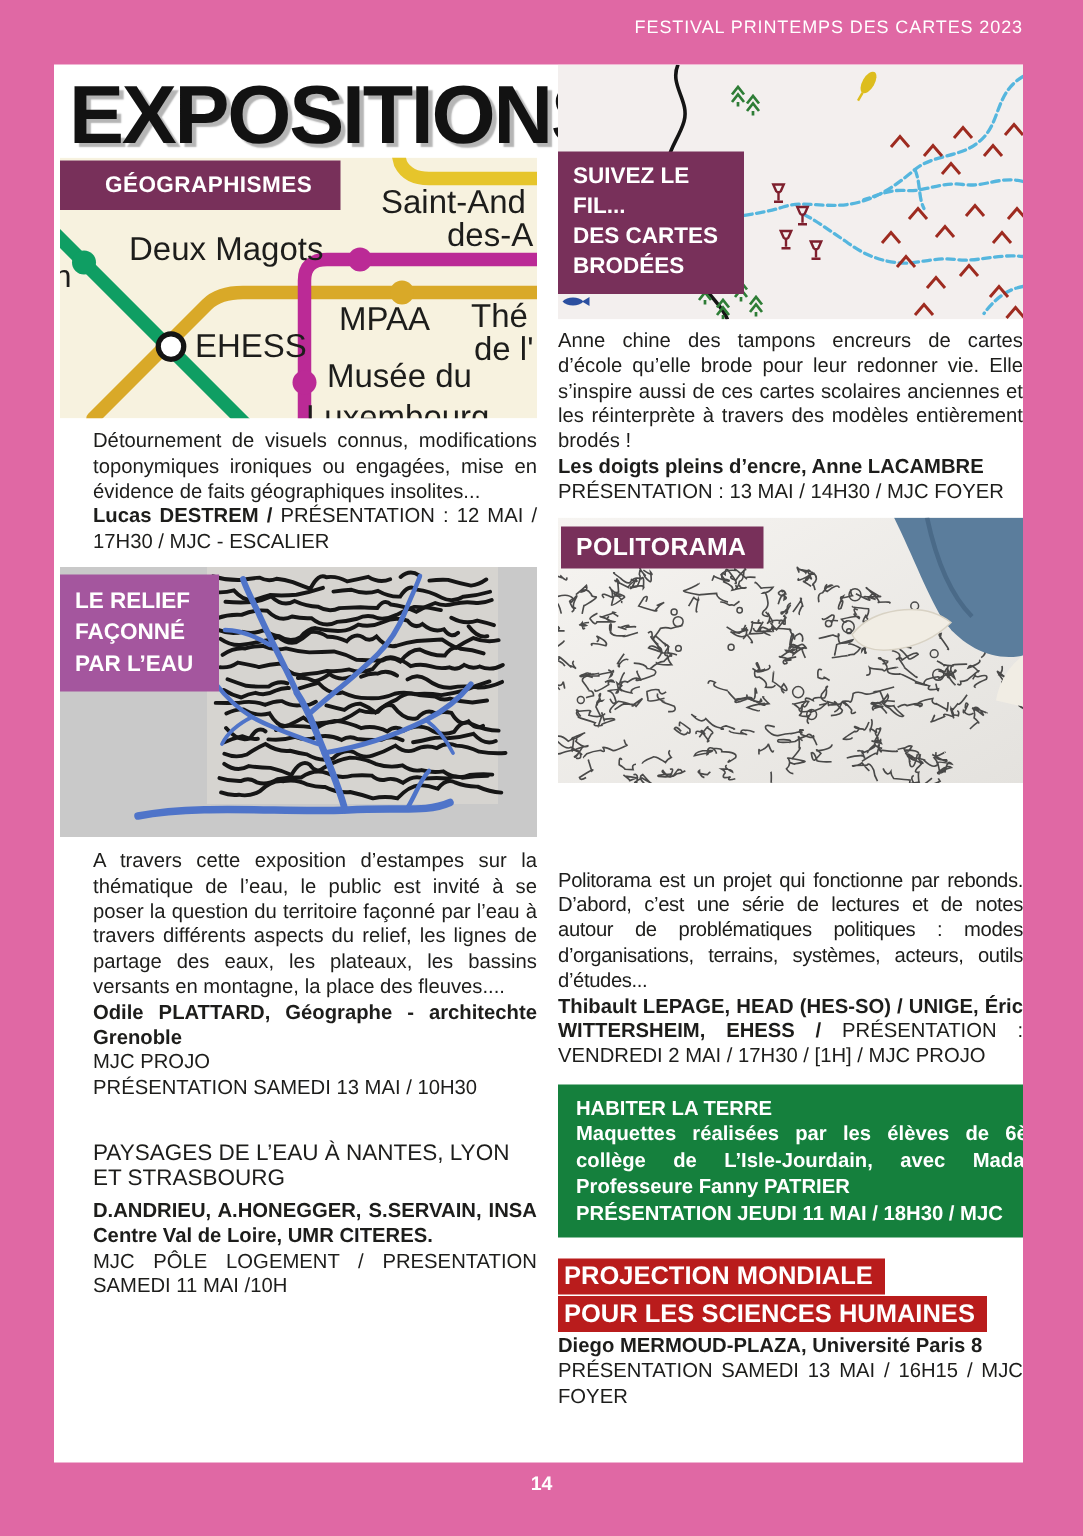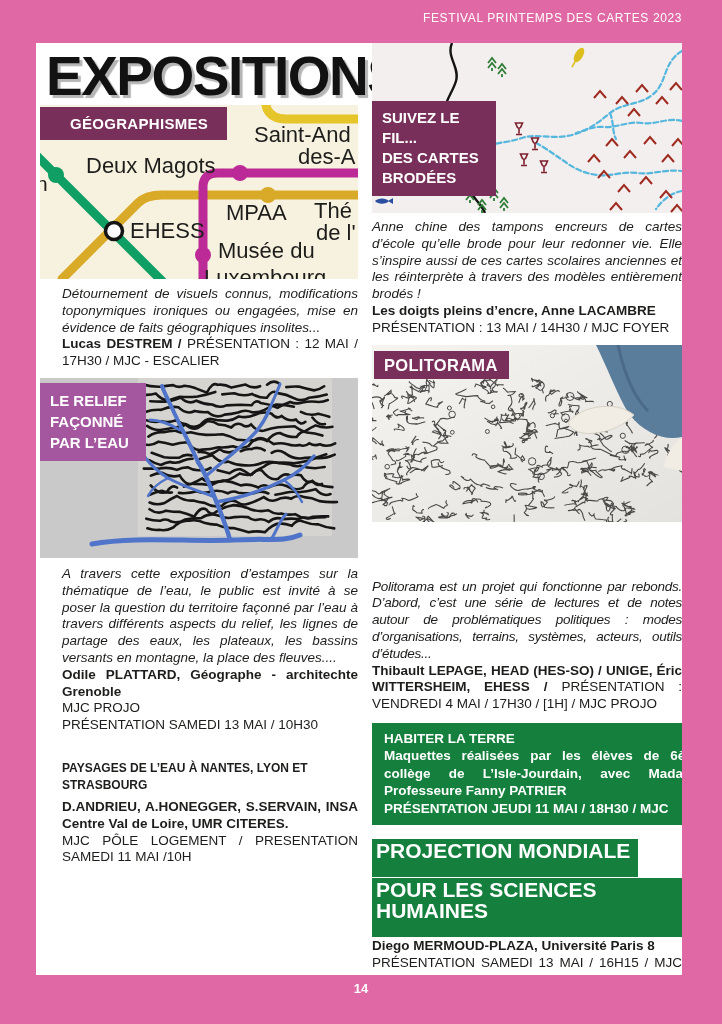--- a/index.html
+++ b/index.html
@@ -29,41 +29,41 @@
     position:absolute;background:#78305a;color:#fff;font-weight:bold;
     font-size:15px;box-sizing:border-box;
   }
   .badge.violet{background:#a4569e;}
   .badge-geo{top:2px;left:-4px;width:191px;height:33px;line-height:33px;padding-left:34px;letter-spacing:.3px;}
   .badge-suivez{top:14px;left:0;width:124px;padding:7px 0 8px 10px;line-height:20px;margin-top:44px;}
   .badge-relief{top:5px;left:0;width:106px;padding:7px 0 8px 10px;line-height:21px;}
   .badge-polito{top:6px;left:2px;height:28px;line-height:28px;padding:0 11px 0 10px;font-size:16.5px;letter-spacing:.3px;}
 
   .txt{font-size:13.5px;line-height:16.8px;margin:0;text-align:justify;}
-  .desc{font-style:italic;}
+  .desc{}
   .col-l .ind{margin-left:22px;width:296px;}
   .mt7{margin-top:7px;} .mt6{margin-top:6px;} .mt8{margin-top:8px;} .mt5{margin-top:5px;}
-  .sec-heading{font-size:12px;line-height:17.5px;font-weight:bold;margin:26px 0 4px 0;}
+  .sec-heading{font-size:15px;line-height:17.5px;font-weight:normal;margin:26px 0 4px 0;}
   .cond{letter-spacing:-0.25px;line-height:16.8px;}
 
   .imgbox-metro{width:318px;height:174px;}
   .imgbox-relief{width:358px;height:180px;margin-top:8px;}
   .imgbox-embro{width:310px;height:170px;}
   .imgbox-polito{width:310px;height:229px;margin-top:8px;}
 
   .habiter-box{
     margin-top:10px;width:372px;box-sizing:border-box;background:#15803d;
     color:#fff;padding:7px 12px 8px 12px;font-weight:bold;
     font-size:13.5px;line-height:17.5px;
   }
   .habiter-box .hb-desc{text-align:justify;}
   .proj-title{margin:14px 0 0 0;}
   .proj-title .hl{
-    display:inline-block;background:#15803d;color:#fff;font-weight:bold;
-    font-size:21px;line-height:21px;padding:1px 8px 16px 4px;margin-bottom:1px;
+    display:inline-block;background:#b91c1c;color:#fff;font-weight:bold;
+    font-size:17px;line-height:21px;padding:1px 8px 2px 4px;margin-bottom:1px;
   }
   .footer-num{
     position:absolute;top:981px;left:0;width:722px;text-align:center;
     color:#fff;font-size:13px;font-weight:bold;
   }
   svg text{font-family:"Liberation Sans", sans-serif;}
 </style>
 </head>
 <body>
 
@@ -450,21 +450,21 @@
           <path d="M224,0 L310,0 L310,92 C292,96 272,88 258,70 C248,56 236,24 224,0 Z" fill="#5b7d9c"></path>
           <path d="M246,0 C252,28 262,52 276,66" stroke="#4a6a88" stroke-width="3" fill="none"></path>
           <path d="M262,70 C252,80 240,86 224,88 C210,90 200,86 196,78 C204,68 214,64 226,62 C240,60 252,62 262,70 Z" fill="#f1ede4" stroke="#d8d2c4" stroke-width="1"></path>
           <path d="M310,92 C300,100 294,110 292,122 L310,126 Z" fill="#f1ede4"></path>
         </g>
       </svg>
       <div class="badge badge-polito">POLITORAMA</div>
     </div>
 
     <p class="txt desc cond mt5">Politorama est un projet qui fonctionne par rebonds. D’abord, c’est une série de lectures et de notes autour de problématiques politiques : modes d’organisations, terrains, systèmes, acteurs, outils d’études...</p>
-    <p class="txt"><b>Thibault LEPAGE, HEAD (HES-SO) / UNIGE, Éric WITTERSHEIM, EHESS / </b><span>PRÉSENTATION : VENDREDI 4 MAI / 17H30 / [1H] / MJC PROJO</span></p>
+    <p class="txt"><b>Thibault LEPAGE, HEAD (HES-SO) / UNIGE, Éric WITTERSHEIM, EHESS / </b><span>PRÉSENTATION : VENDREDI 2 MAI / 17H30 / [1H] / MJC PROJO</span></p>
 
     <div class="habiter-box">
       <div>HABITER LA TERRE</div>
       <div class="hb-desc">Maquettes réalisées par les élèves de 6ème du collège de L’Isle-Jourdain, avec Madame la Professeure Fanny PATRIER</div>
       <div>PRÉSENTATION JEUDI 11 MAI / 18H30 / MJC</div>
     </div>
 
     <div class="proj-title">
       <div><span class="hl">PROJECTION MONDIALE</span></div>
       <div><span class="hl">POUR LES SCIENCES HUMAINES</span></div>

